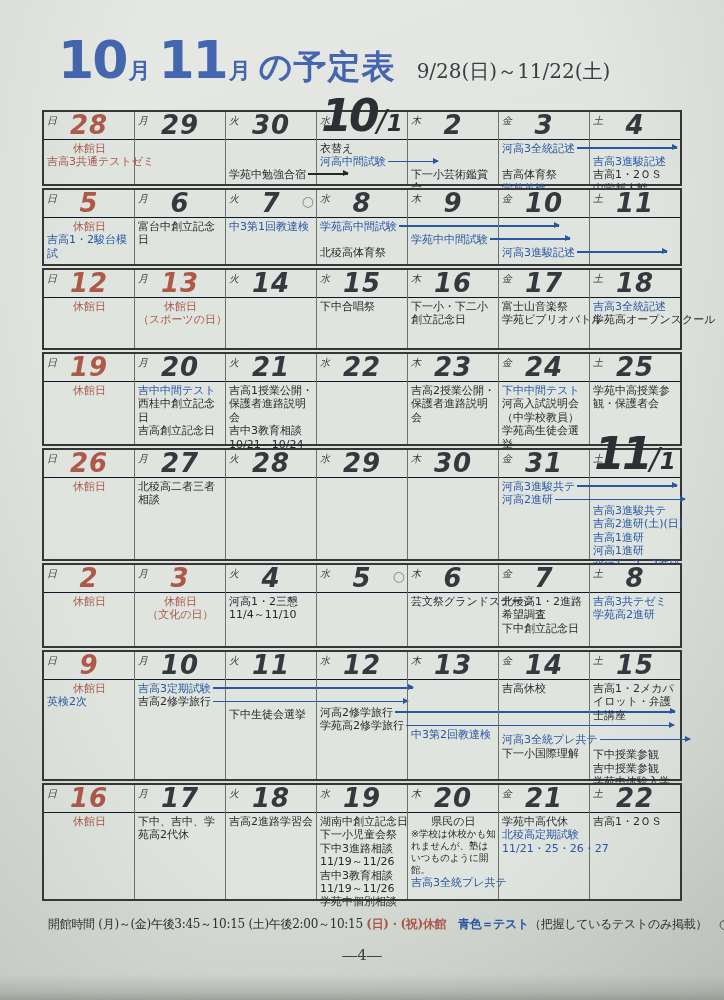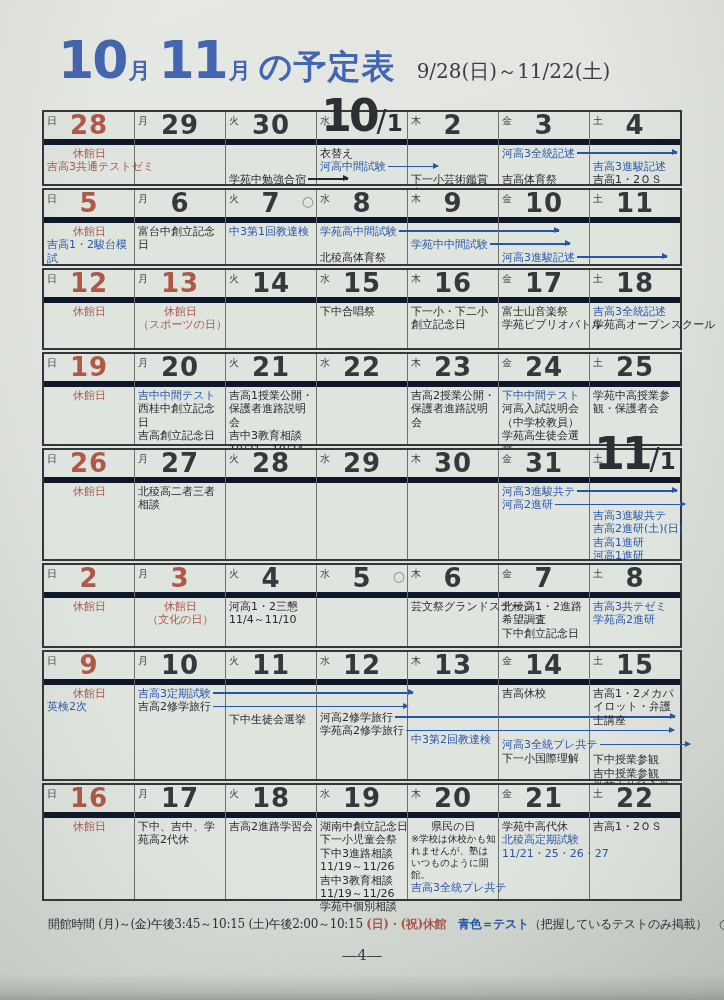--- a/index.html
+++ b/index.html
@@ -27,21 +27,21 @@
   .week:nth-child(1){height:76px;}
   .week:nth-child(2){height:78px;}
   .week:nth-child(3){height:82px;}
   .week:nth-child(4){height:94px;}
   .week:nth-child(5){height:113px;}
   .week:nth-child(6){height:85px;}
   .week:nth-child(7){height:131px;}
   .week:nth-child(8){height:118px;}
   .cell{flex:1 1 0;border-right:1px solid #6d706b;position:relative;min-width:0;}
   .cell:last-child{border-right:none;}
-  .hd{height:27px;border-bottom:6px solid #0f172a;position:relative;text-align:center;}
+  .hd{height:27px;border-bottom:1px solid #0f172a;position:relative;text-align:center;font-style:italic;}
   .dow{position:absolute;left:3px;top:2px;font-size:10px;color:#3c3f43;}
   .dnum{font-size:26px;font-weight:800;color:#35393d;letter-spacing:1px;line-height:27px;}
   .dnum.red{color:#ae5848;}
   .moon{position:absolute;right:2px;top:3px;font-size:14px;color:#82878c;font-weight:400;}
   .hd-big{white-space:nowrap;position:relative;top:-16px;z-index:3;text-align:center;}
   .bigmon{font-size:44px;font-weight:800;letter-spacing:-3px;color:#2c2f33;line-height:0.9;}
   .bigslash{font-size:30px;font-weight:400;color:#2c2f33;}
   .bignum{font-size:23px;font-weight:800;color:#2c2f33;}
 
   .evts{padding:2px 2px 0 3px;}

